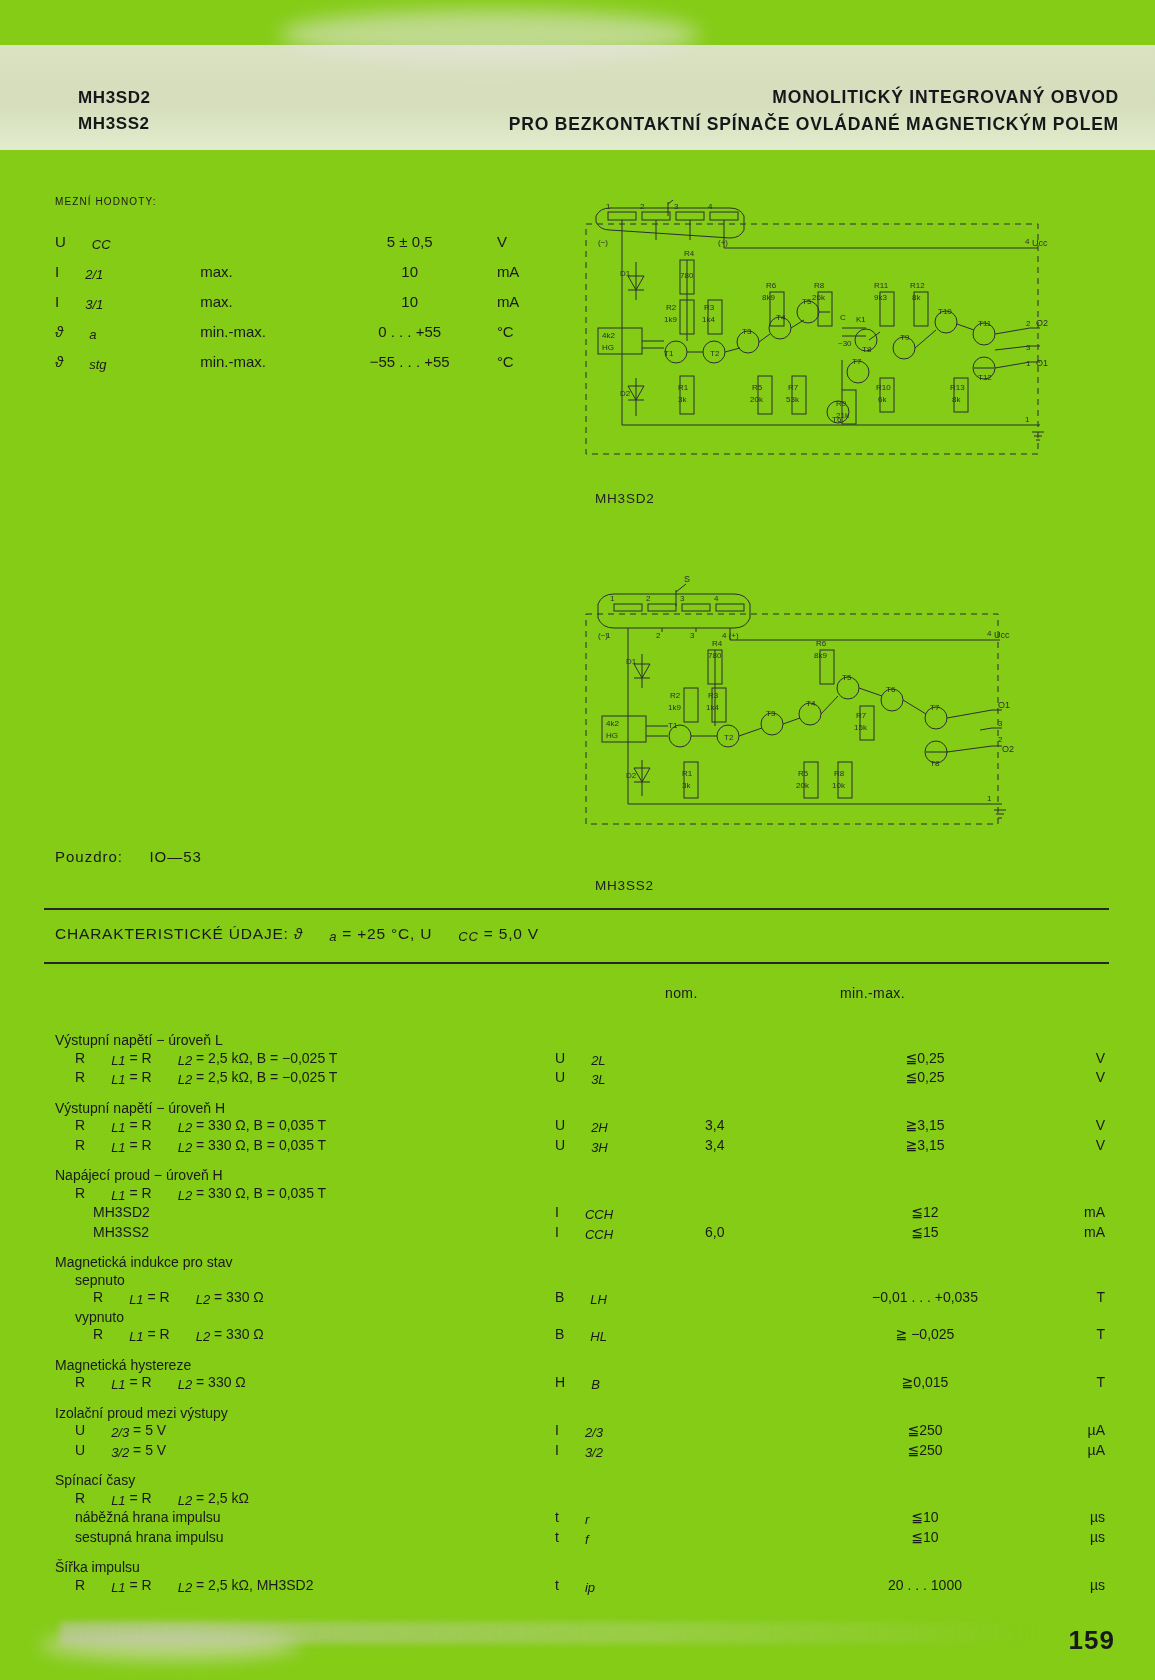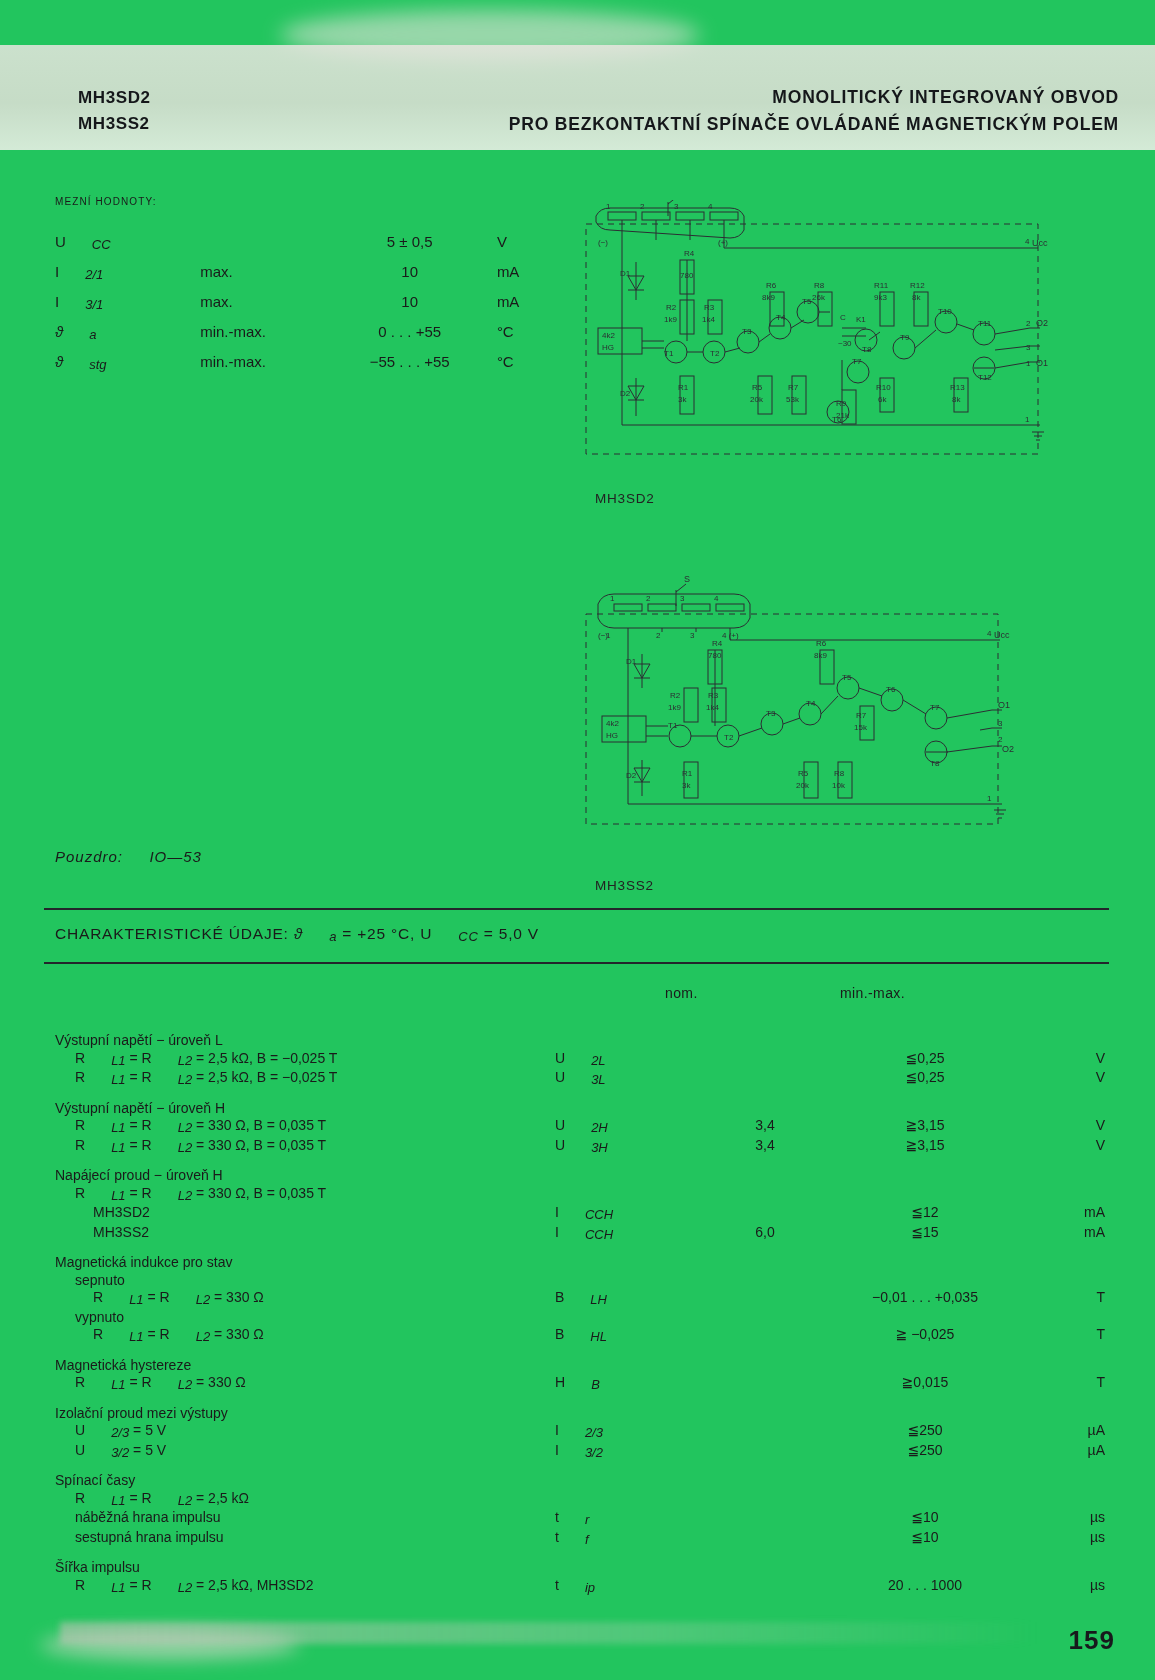--- a/index.html
+++ b/index.html
@@ -11,21 +11,21 @@
     width: 1155px;
     height: 1680px;
     position: relative;
     font-family: "Liberation Sans", sans-serif;
     color: #1a1a1a;
     overflow: hidden;
   }
   .page {
     position: absolute;
     inset: 0;
-    background: #22c55e;
+    background: #84cc16;
   }
   
   .blotch {
     position: absolute;
     border-radius: 50%;
     pointer-events: none;
   }
 
   
   .header-band {
@@ -90,21 +90,20 @@
     position: absolute;
     font-size: 13.5px;
     letter-spacing: .8px;
     color: #222;
   }
   .pouzdro {
     position: absolute;
     left: 55px; top: 848px;
     font-size: 15px;
     letter-spacing: 1px;
-    font-style: italic;
   }
 
   
   .rule {
     position: absolute;
     left: 44px;
     width: 1065px;
     background: #23262b;
   }
   .char-title {
@@ -131,21 +130,21 @@
     font-size: 14px;
   }
   .ctable td {
     vertical-align: top;
     padding: 0;
     line-height: 17.5px;
     white-space: nowrap;
   }
   .c-desc  { width: 500px; }
   .c-sym   { width: 150px; }
-  .c-nom   { width: 120px; text-align: center; margin-top: 19px; }
+  .c-nom   { width: 120px; text-align: left; margin-top: 19px; }
   .c-mm    { width: 200px; text-align: center; }
   .c-unit  { width: 80px; text-align: right; padding-right: 38px; }
   .grp-gap td { height: 11px; }
   .indent1 { padding-left: 20px; display:inline-block; }
   .indent2 { padding-left: 38px; display:inline-block; }
 
   .page-num {
     position: absolute;
     right: 40px; bottom: 24px;
     font-size: 26px;

